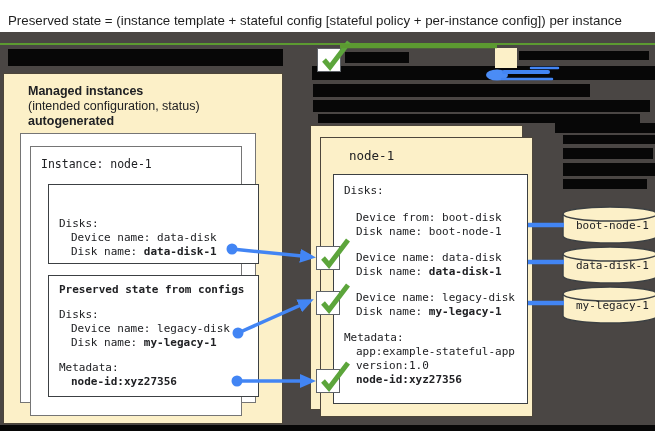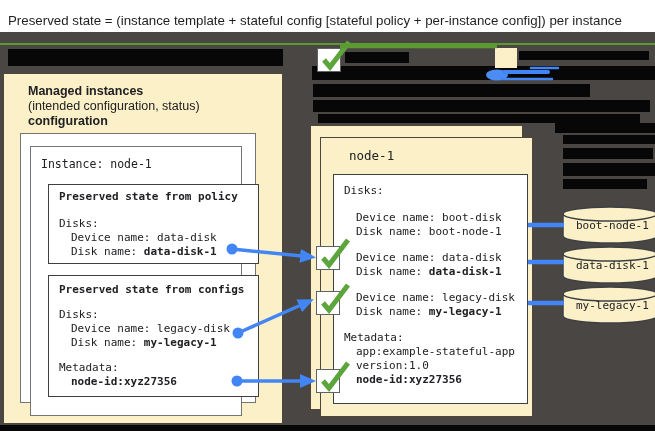--- a/index.html
+++ b/index.html
@@ -53,28 +53,27 @@
   <div class="bar" style="left:555px;top:123px;width:100px;height:10px;"></div>
   <div class="bar" style="left:563px;top:135px;width:92px;height:9px;"></div>
   <div class="bar" style="left:563px;top:148px;width:90px;height:11px;"></div>
   <div class="bar" style="left:563px;top:163px;width:92px;height:13px;"></div>
   <div class="bar" style="left:563px;top:179px;width:84px;height:10px;"></div>
   <div class="bar" style="left:0px;top:425px;width:655px;height:6px;"></div>
 
   <div class="abs cream" style="left:3px;top:73px;width:280px;height:351px;">
     <div class="abs h-bold" style="left:24px;top:10px;">Managed instances</div>
     <div class="abs h-reg" style="left:24px;top:25px;">(intended configuration, status)</div>
-    <div class="abs h-bold" style="left:24px;top:40px;">configuration</div>
+    <div class="abs h-bold" style="left:24px;top:40px;">autogenerated</div>
 
     <div class="abs whitebox outer-white" style="left:16px;top:59px;width:236px;height:270px;"></div>
     <div class="abs whitebox outer-white" style="left:26px;top:72px;width:212px;height:270px;">
       <div class="abs mono" style="left:10px;top:10px;font-size:11.5px;">Instance: node-1</div>
 
       <div class="abs whitebox dark-border" style="left:17px;top:37px;width:211px;height:80px;">
-        <div class="abs mono mono-b" style="left:10px;top:5px;">Preserved state from policy</div>
         <div class="abs mono" style="left:10px;top:32px;">Disks:</div>
         <div class="abs mono" style="left:22px;top:46px;">Device name: data-disk</div>
         <div class="abs mono" style="left:22px;top:60px;"><span>Disk name: </span><span class="mono-b">data-disk-1</span></div>
       </div>
 
       <div class="abs whitebox dark-border" style="left:17px;top:128px;width:211px;height:122px;">
         <div class="abs mono mono-b" style="left:10px;top:7px;">Preserved state from configs</div>
         <div class="abs mono" style="left:10px;top:32px;">Disks:</div>
         <div class="abs mono" style="left:22px;top:46px;">Device name: legacy-disk</div>
         <div class="abs mono" style="left:22px;top:60px;"><span>Disk name: </span><span class="mono-b">my-legacy-1</span></div>
@@ -83,21 +82,21 @@
       </div>
     </div>
   </div>
 
   <div class="abs cream" style="left:310px;top:125px;width:213px;height:285px;"></div>
   <div class="abs cream" style="left:320px;top:137px;width:213px;height:280px;">
     <div class="abs mono" style="left:12px;top:10px;font-size:12.5px;margin-left:16px;">node-1</div>
     <div class="abs whitebox dark-border" style="left:12px;top:36px;width:195px;height:230px;">
       <div class="abs mono" style="left:10px;top:9px;">Disks:</div>
 
-      <div class="abs mono" style="left:22px;top:36px;">Device name: boot-disk</div>
+      <div class="abs mono" style="left:22px;top:36px;">Device from: boot-disk</div>
       <div class="abs mono" style="left:22px;top:50px;"><span>Disk name: </span><span>boot-node-1</span></div>
 
       <div class="abs mono" style="left:22px;top:76px;">Device name: data-disk</div>
       <div class="abs mono" style="left:22px;top:90px;"><span>Disk name: </span><span class="mono-b">data-disk-1</span></div>
 
       <div class="abs mono" style="left:22px;top:116px;">Device name: legacy-disk</div>
       <div class="abs mono" style="left:22px;top:130px;"><span>Disk name: </span><span class="mono-b">my-legacy-1</span></div>
 
       <div class="abs mono" style="left:10px;top:156px;">Metadata:</div>
       <div class="abs mono" style="left:22px;top:170px;">app:example-stateful-app</div>

